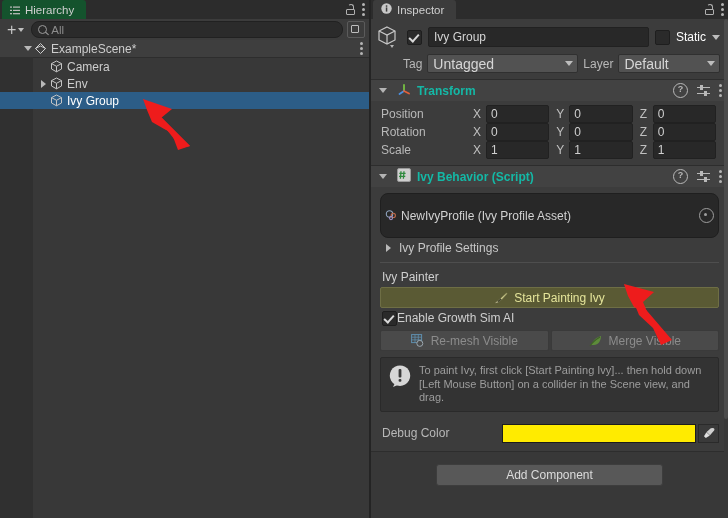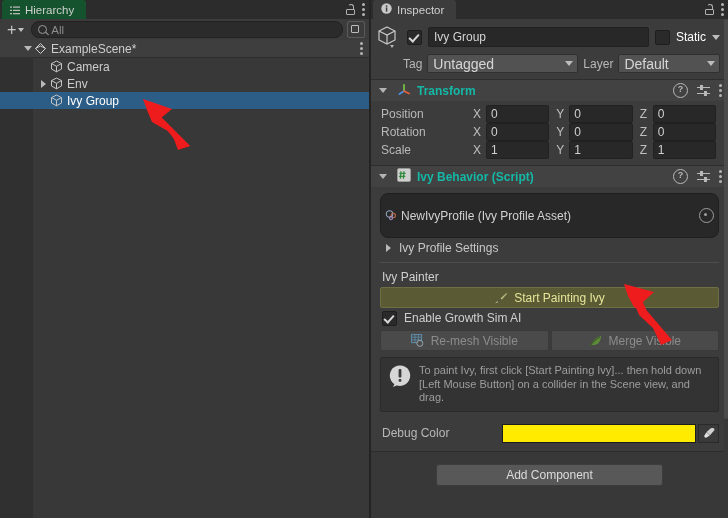--- a/index.html
+++ b/index.html
@@ -112,21 +112,21 @@
           position:relative;flex:none;}
   .objdot:after{content:"";position:absolute;left:3.5px;top:3.5px;width:3px;height:3px;
           border-radius:50%;background:#9e9e9e;}
   .foldrow{display:flex;align-items:center;gap:5px;height:19px;padding-left:3px;color:#c7c7c7;font-size:12px;}
 
   .sectionlabel{font-size:12px;color:#cfcfcf;padding:4px 0 3px 2px;}
   .paintbtn{height:19px;background:#5a5a34;border:1px solid #6e6e45;border-radius:2px;
        display:flex;align-items:center;justify-content:center;gap:7px;
        color:#e4e49a;font-size:12px;}
   .brush{width:13px;height:11px;position:relative;flex:none;}
-  .cbxrow{display:flex;align-items:center;gap:7px;height:20px;padding-left:2px;}
+  .cbxrow{display:flex;align-items:center;height:20px;padding-left:2px;}
   .cbxrow span{font-size:12px;color:#cfcfcf;}
   .btnpair{display:flex;gap:2px;margin-top:2px;}
   .gbtn{flex:1;height:19px;background:#4a4a4a;border:1px solid #3a3a3a;border-radius:2px;
         display:flex;align-items:center;justify-content:center;gap:6px;color:#8c8c8c;font-size:12px;}
   .helpbox{margin-top:6px;background:#333333;border:1px solid #2a2a2a;border-radius:2px;
        display:flex;gap:7px;padding:6px 7px;}
   .warnicon{width:24px;height:24px;flex:none;}
   .helptxt{font-size:11px;line-height:13.5px;color:#9d9d9d;}
   .colorrow{display:flex;align-items:center;margin-top:12px;padding-left:2px;}
   .colorrow .fldlabel{width:120px;flex:none;}

